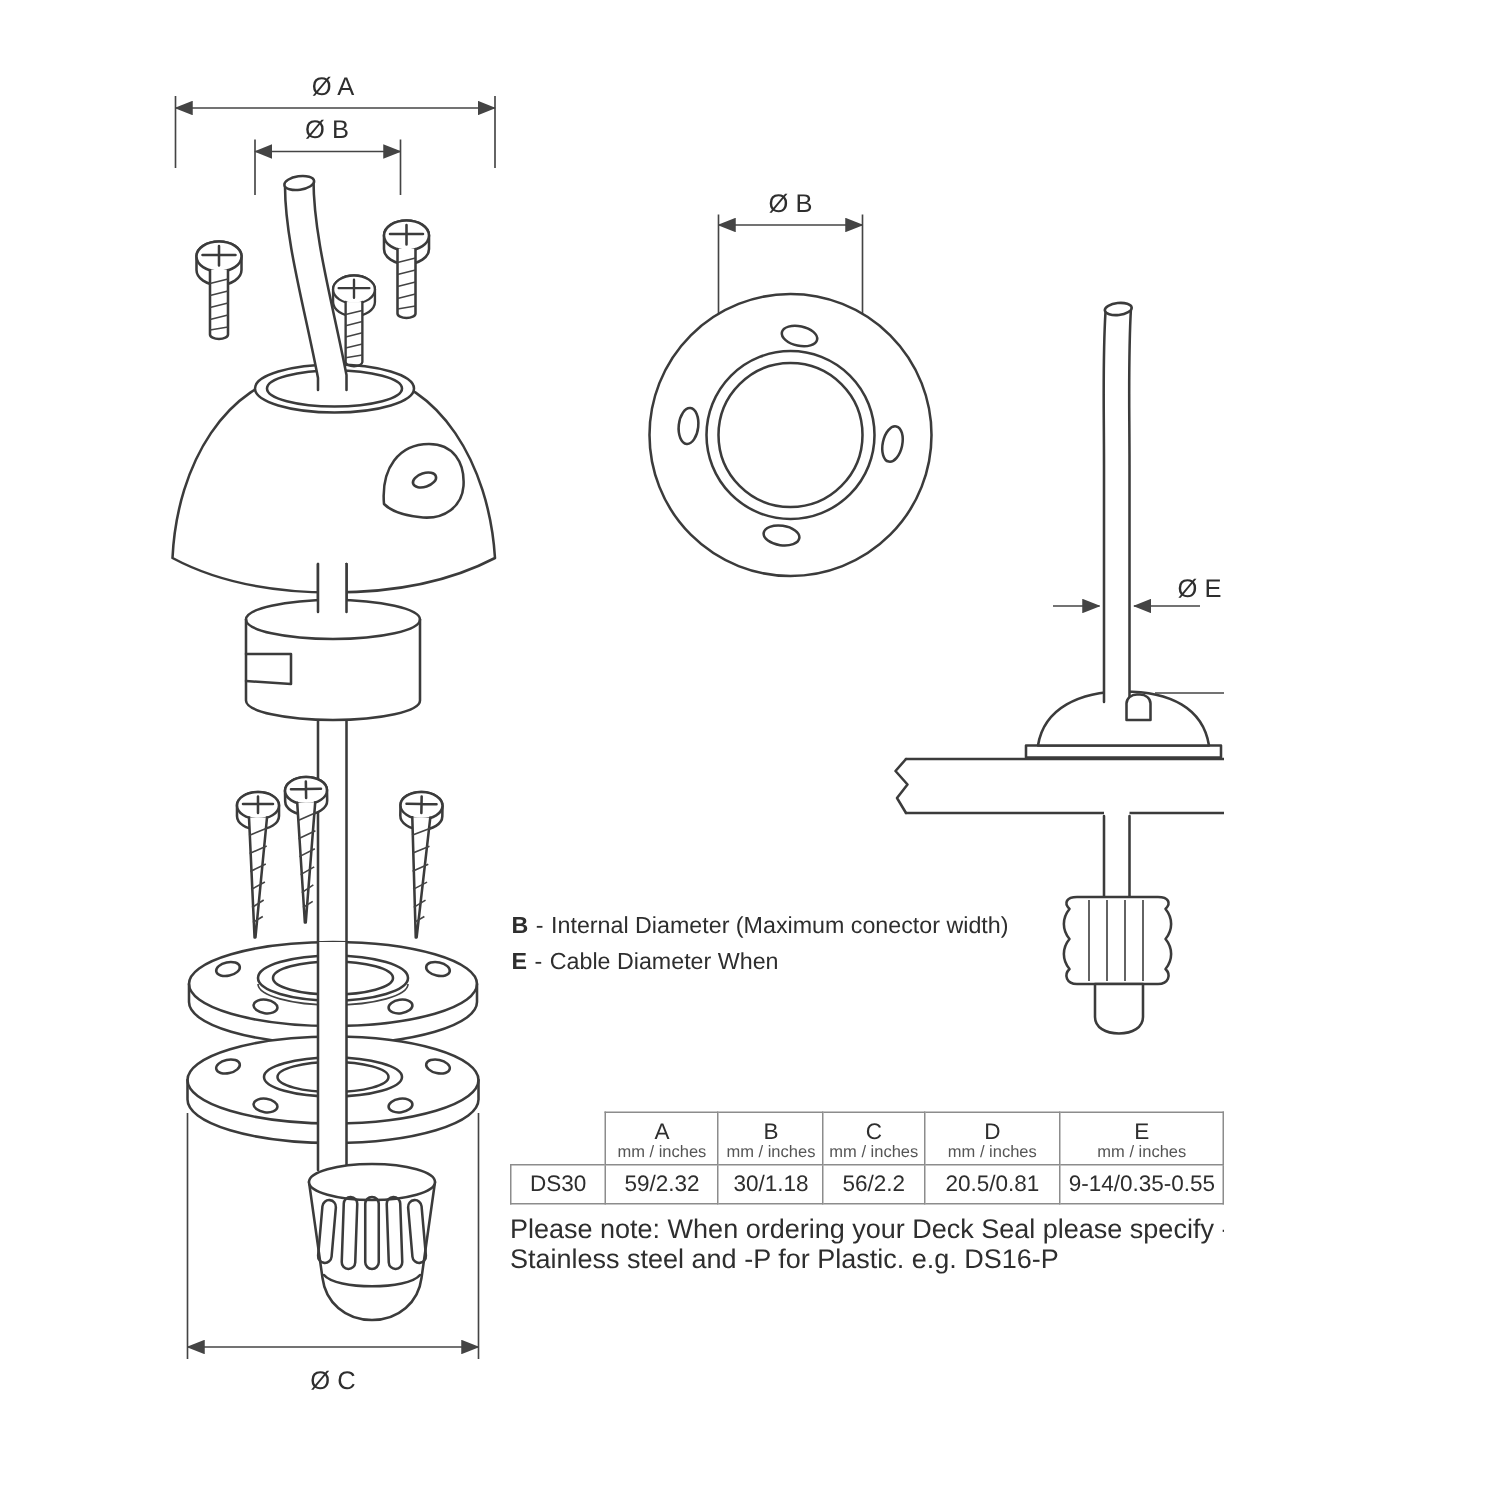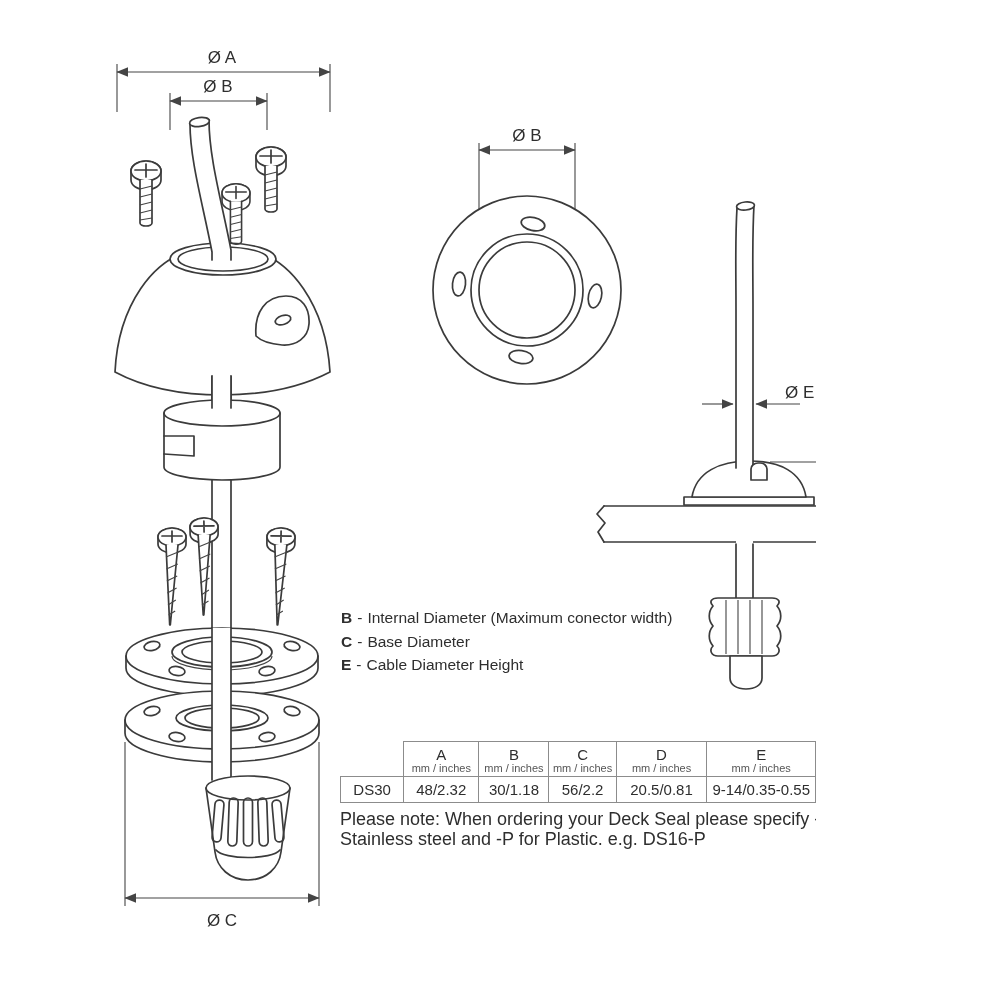--- a/index.html
+++ b/index.html
@@ -221,24 +221,21 @@
       <text class="dimtxt" x="868" y="492" text-anchor="start">D</text>
     </g>
   </g>
 </svg>
 
 <div class="legend">
   <div class="legend-row">
     <span class="lkey">B</span><span class="lsep">-</span><span class="ldesc">Internal Diameter (Maximum conector width)</span>
   </div>
   <div class="legend-row">
-    <span class="lkey">C</span><span class="lsep">-</span><span class="ldesc">Base Diameter</span>
-  </div>
-  <div class="legend-row">
-    <span class="lkey">E</span><span class="lsep">-</span><span class="ldesc">Cable Diameter Height</span>
+    <span class="lkey">E</span><span class="lsep">-</span><span class="ldesc">Cable Diameter When</span>
   </div>
 </div>
 
 <table class="spec-table">
   <colgroup>
     <col style="width:76px">
         <col style="width:88px">
         <col style="width:80px">
     <col style="width:80px">
         <col style="width:105px">
@@ -263,21 +260,21 @@
       <div class="col-letter">D</div>
       <div class="col-unit">mm / inches</div>
     </td>
     <td>
       <div class="col-letter">E</div>
       <div class="col-unit">mm / inches</div>
     </td>
   </tr>
   <tr class="datarow">
     <td>DS30</td>
-    <td>48/2.32</td>
+    <td>59/2.32</td>
     <td>30/1.18</td>
     <td>56/2.2</td>
     <td>20.5/0.81</td>
     <td>9-14/0.35-0.55</td>
   </tr>
 </tbody>
     </table>
 
 <div class="note">Please note: When ordering your Deck Seal please specify -S for Stainless steel and -P for Plastic.   e.g. DS16-P</div>
 

